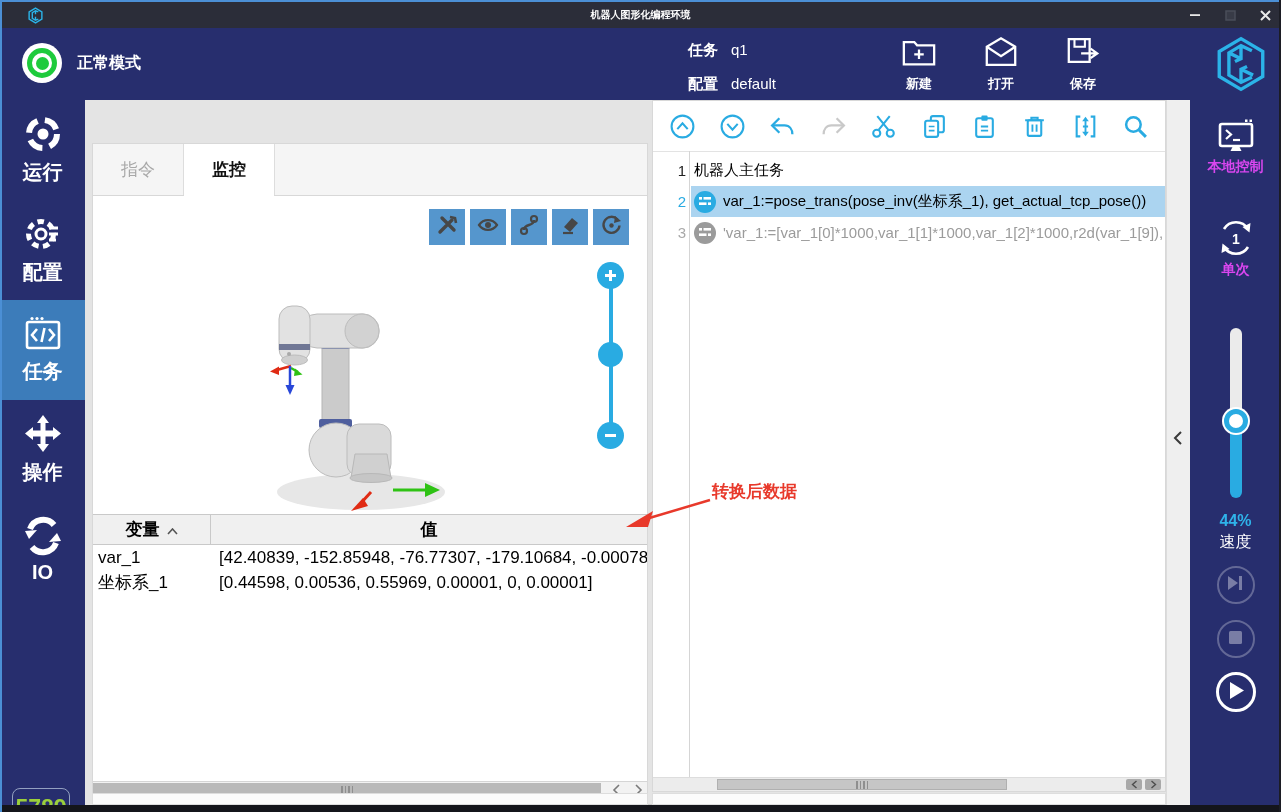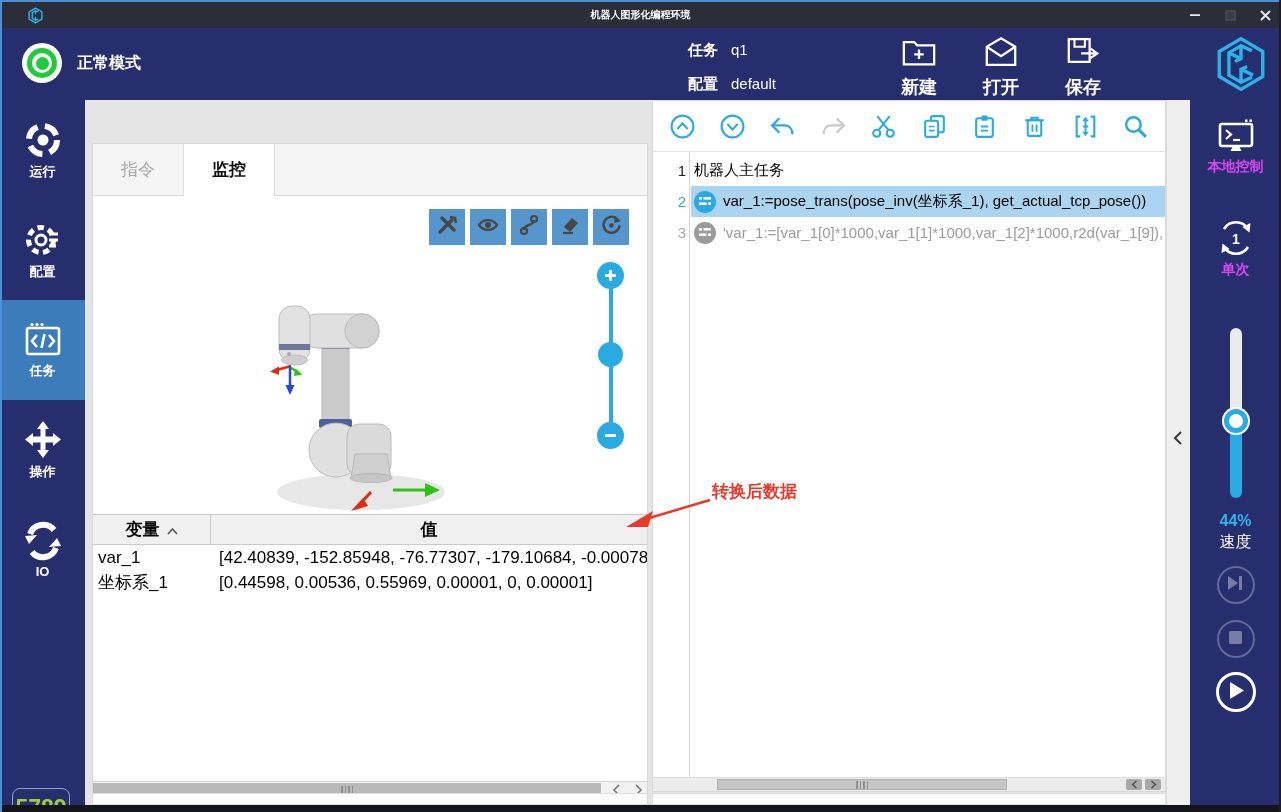--- a/index.html
+++ b/index.html
@@ -20,26 +20,26 @@
   .status{position:absolute;left:22px;top:15px;display:flex;align-items:center;gap:15px;}
   .status-ring{width:40px;height:40px;border-radius:50%;background:#fff;display:flex;align-items:center;justify-content:center;}
   .status-ring .ring{width:30px;height:30px;border-radius:50%;border:5px solid #1ecb3c;box-sizing:border-box;display:flex;align-items:center;justify-content:center;}
   .status-ring .dot{width:13px;height:13px;border-radius:50%;background:#1ecb3c;}
   .mode-label{color:#fff;font-weight:bold;font-size:16px;}
   .task-config{position:absolute;left:688px;top:9px;color:#fff;font-size:15px;}
   .task-config .row{height:26px;line-height:26px;display:flex;gap:13px;margin-bottom:8px;}
   .task-config .lab{font-weight:bold;}
   .header-actions{position:absolute;left:892px;top:7px;display:flex;gap:28px;}
   .hbtn{width:54px;display:flex;flex-direction:column;align-items:center;gap:3px;cursor:pointer;color:#fff;}
-  .hbtn .cap{font-size:18px;font-weight:bold;text-align:center;}
+  .hbtn .cap{font-size:13px;font-weight:bold;text-align:center;}
   .brand-logo{position:absolute;left:1212px;top:7px;}
 
   
   .left-nav{position:absolute;left:0;top:100px;width:85px;height:705px;background:#272e6e;z-index:60;}
-  .nav-item{height:100px;display:flex;flex-direction:column;align-items:center;justify-content:center;color:#fff;font-size:13px;font-weight:bold;cursor:pointer;}
+  .nav-item{height:100px;display:flex;flex-direction:column;align-items:center;justify-content:center;color:#fff;font-size:20px;font-weight:bold;cursor:pointer;}
   .nav-item.active{background:#3c7cba;}
   .counter-box{position:absolute;left:12px;top:688px;width:58px;height:52px;border:1px solid #93a0c0;border-radius:8px;
                display:flex;justify-content:center;color:#9bcf3b;font-size:23px;font-weight:bold;padding-top:6px;box-sizing:border-box;}
 
   
   .monitor-panel{position:absolute;left:92px;top:100px;width:556px;height:692px;background:#fff;border:1px solid #d8d8d8;box-sizing:border-box;margin-top:43px;}
   .tabbar{height:52px;background:#f5f5f5;border-bottom:1px solid #d8d8d8;display:flex;box-sizing:border-box;}
   .tab{width:90px;height:100%;display:flex;align-items:center;justify-content:center;font-size:17px;color:#a8a8a8;border-right:1px solid #ddd;cursor:pointer;position:relative;}
   .tab.active{background:#fff;color:#111;font-weight:bold;}
   .tab.active::after{content:'';position:absolute;left:0;right:0;bottom:-1px;height:1px;background:#fff;}

